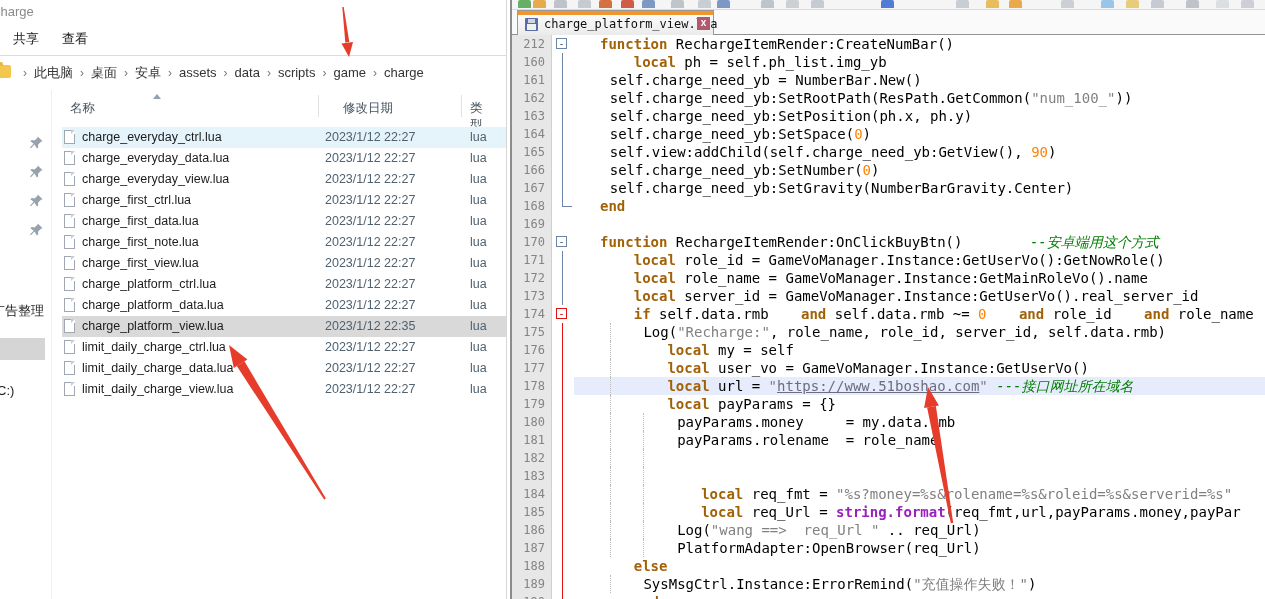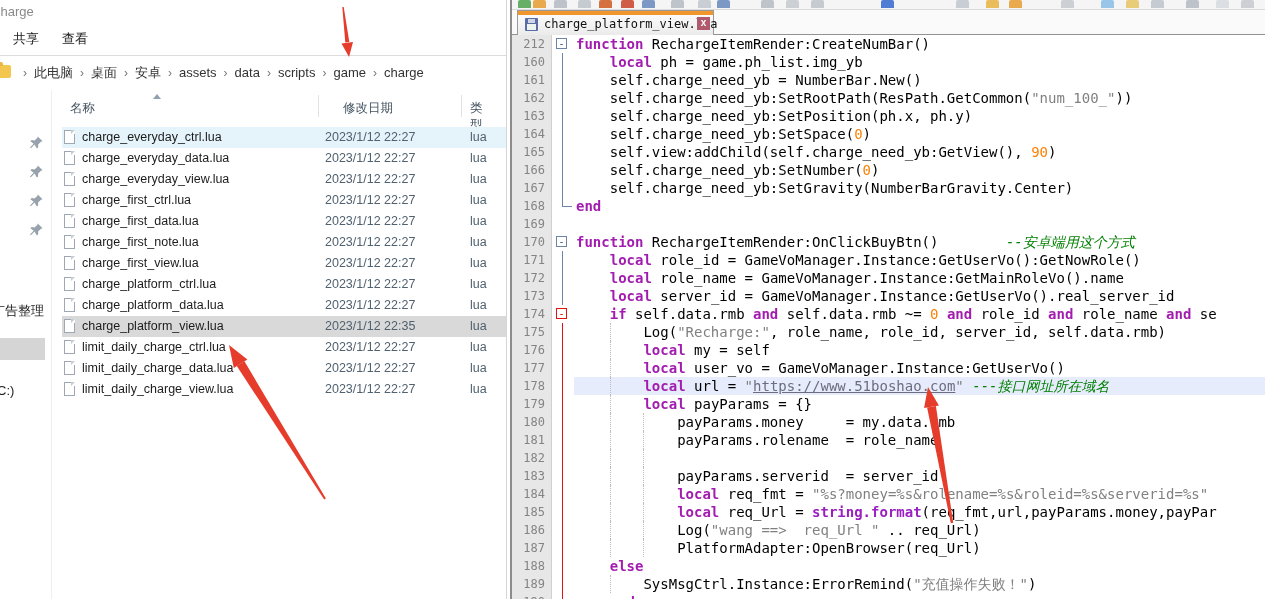--- a/index.html
+++ b/index.html
@@ -78,21 +78,21 @@
   .fold .fbox { position:absolute; left:4px; top:3px; width:11px; height:11px; background:#fff;
     border:1px solid; line-height:9px; text-align:center; font-size:10px;
     font-family:"DejaVu Sans Mono", monospace; cursor:pointer; }
   .c-blue { background:#6c84a8; } .c-red { background:#e01212; }
   .fbox.b-blue { border-color:#6c84a8; color:#35507a; }
   .fbox.b-red  { border-color:#e01212; color:#c00; }
   .code-text { flex:1; position:relative; font-family:"DejaVu Sans Mono", monospace;
     font-size:14px; line-height:18px; white-space:pre; padding-left:2px; overflow:hidden; color:#000; }
   .code-text.caret-line { background:#e6ecfb; }
   .iguide { position:absolute; top:0; bottom:0; width:0; border-left:1px dotted #bcbcbc; }
-  .tok-k { color:#a21caf; font-weight:bold; }
+  .tok-k { color:#a16207; font-weight:bold;margin-left:24px; }
   .tok-s { color:#808080; }
   .tok-n { color:#ff8000; }
   .tok-c { color:#007f00;font-style:italic; }
   .tok-f { color:#9a20c0; font-weight:bold; }
   .tok-u { color:#6d6d80; text-decoration:underline; }
 
   
   #arrows { position:absolute; left:0; top:0; width:1265px; height:599px; pointer-events:none; }
 </style>
 </head>
@@ -265,21 +265,21 @@
             <div class="fold">
               <span class="fbox b-blue">-</span>
             </div>
             <div class="code-text"><span class="tok-k">function</span><span class="tok-p"> RechargeItemRender:CreateNumBar()</span></div>
           </div>
           <div class="code-row">
             <div class="ln">160</div>
             <div class="fold">
               <span class="vline c-blue"></span>
             </div>
-            <div class="code-text"><span class="tok-p">    </span><span class="tok-k">local</span><span class="tok-p"> ph = game.ph_list.img_yb</span></div>
+            <div class="code-text"><span class="tok-p">    </span><span class="tok-k">local</span><span class="tok-p"> ph = self.ph_list.img_yb</span></div>
           </div>
           <div class="code-row">
             <div class="ln">161</div>
             <div class="fold">
               <span class="vline c-blue"></span>
             </div>
             <div class="code-text"><span class="tok-p">    self.charge_need_yb = NumberBar.New()</span></div>
           </div>
           <div class="code-row">
             <div class="ln">162</div>
@@ -425,21 +425,21 @@
             <div class="fold">
               <span class="vline c-red"></span>
             </div>
             <div class="code-text"><span class="iguide" style="left: 35.72px;"></span><span class="iguide" style="left: 69.44px;"></span></div>
           </div>
           <div class="code-row">
             <div class="ln">183</div>
             <div class="fold">
               <span class="vline c-red"></span>
             </div>
-            <div class="code-text"><span class="iguide" style="left: 35.72px;"></span><span class="iguide" style="left: 69.44px;"></span><span class="tok-p">            payParams.serverid  = server_id</span></div>
+            <div class="code-text"><span class="iguide" style="left: 35.72px;"></span><span class="iguide" style="left: 69.44px;"></span></div>
           </div>
           <div class="code-row">
             <div class="ln">184</div>
             <div class="fold">
               <span class="vline c-red"></span>
             </div>
             <div class="code-text"><span class="iguide" style="left: 35.72px;"></span><span class="iguide" style="left: 69.44px;"></span><span class="tok-p">            </span><span class="tok-k">local</span><span class="tok-p"> req_fmt = </span><span class="tok-s">"%s?money=%s&amp;rolename=%s&amp;roleid=%s&amp;serverid=%s"</span></div>
           </div>
           <div class="code-row">
             <div class="ln">185</div>

